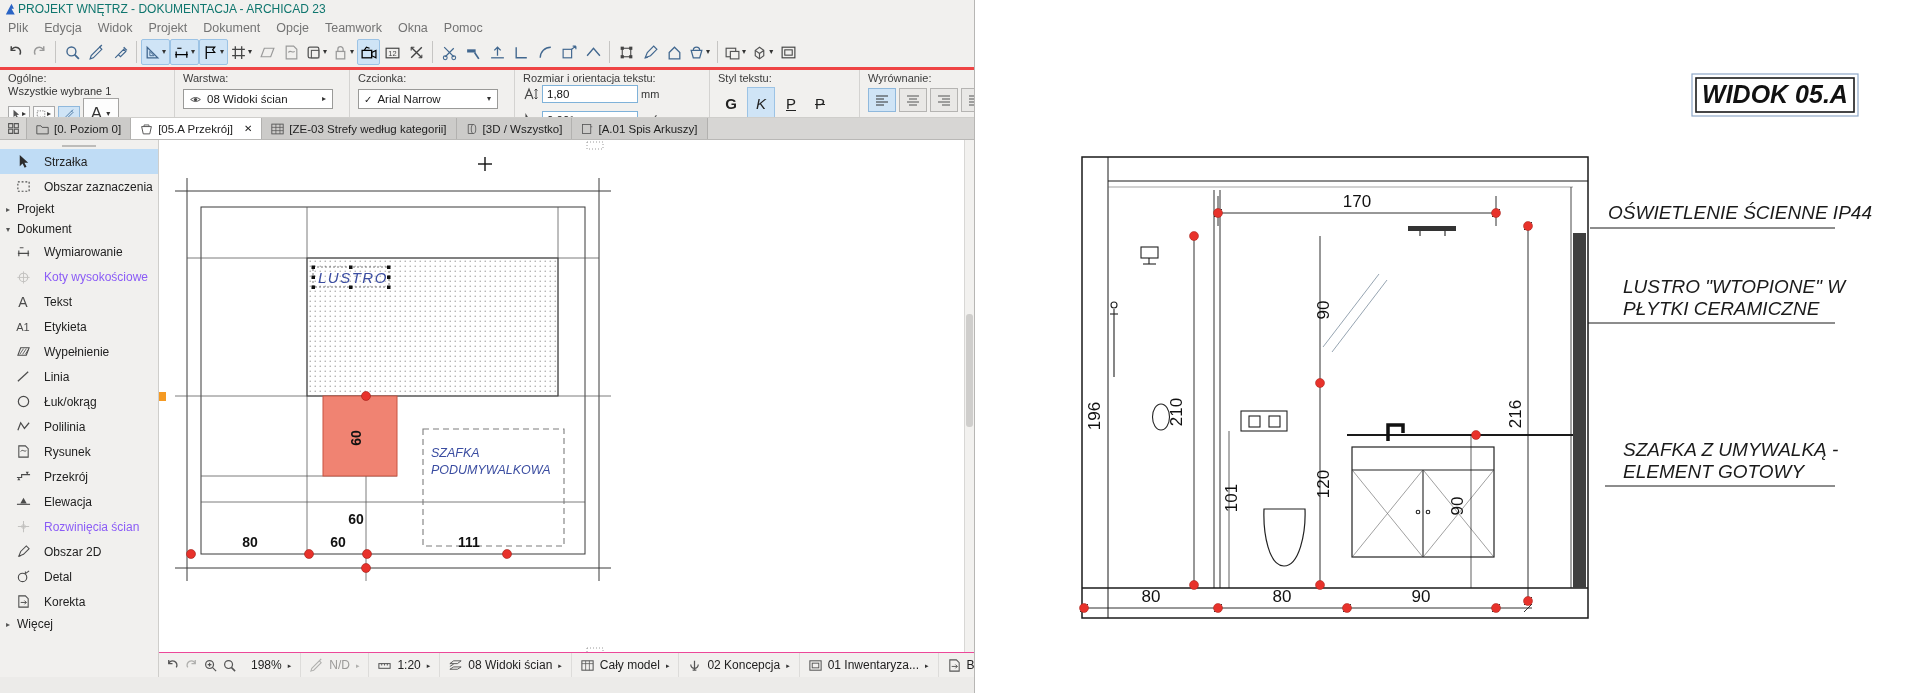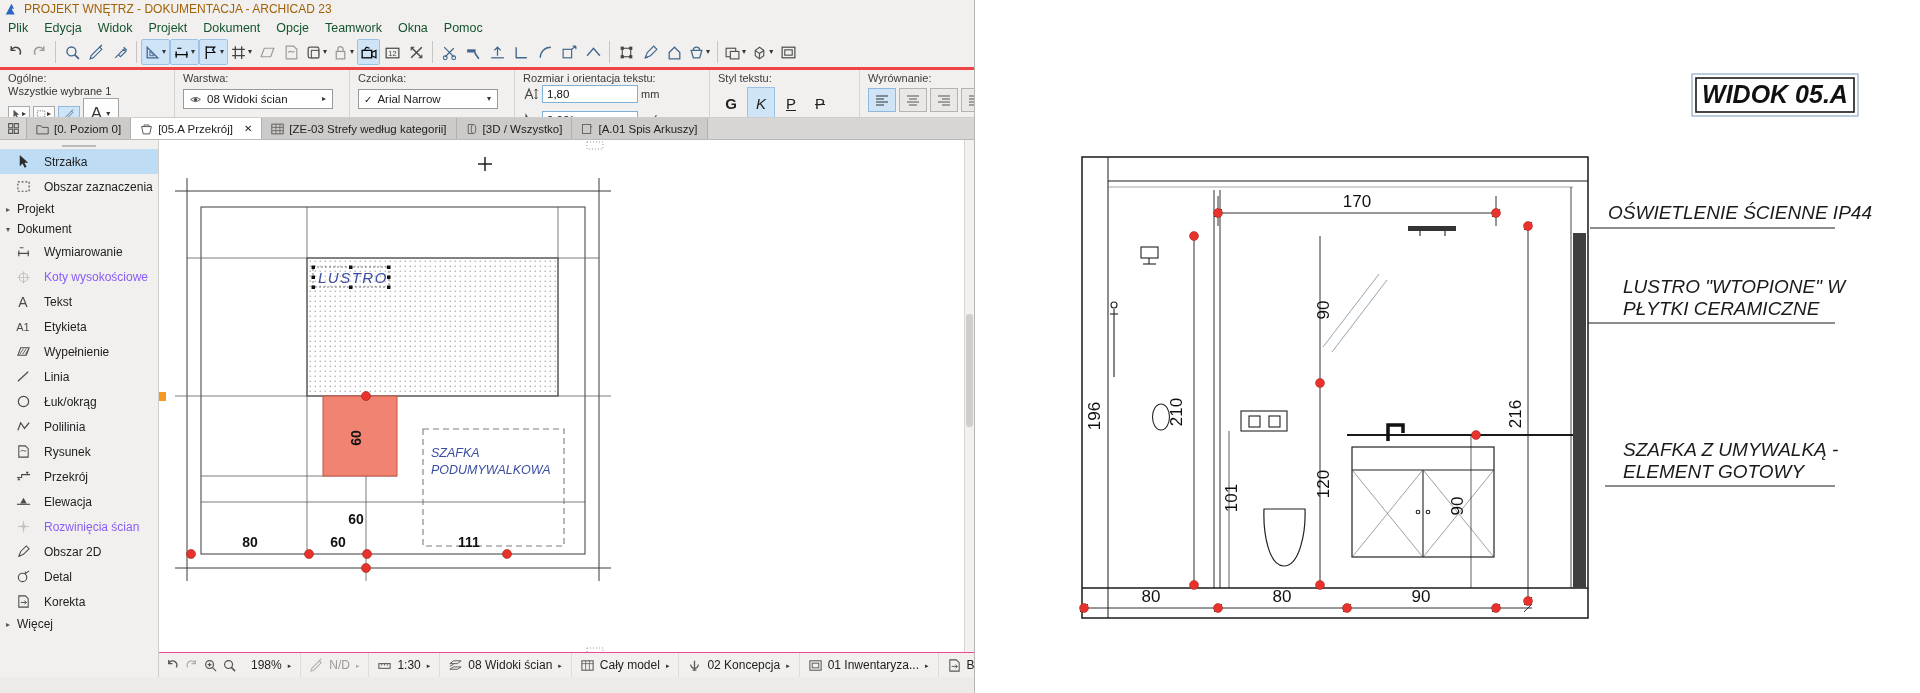--- a/index.html
+++ b/index.html
@@ -1,23 +1,23 @@
 <!DOCTYPE html>
 <html><head>
 <meta charset="utf-8">
 <style>
   html,body{margin:0;padding:0;width:1920px;height:693px;overflow:hidden;
     font-family:"Liberation Sans","DejaVu Sans",sans-serif;background:#fff;}
   .ac-window{position:absolute;left:0;top:0;width:974px;height:693px;background:#f1f0ee;
     border-right:1px solid #b7b6b4;display:flex;flex-direction:column;}
   
-  .titlebar{height:18px;display:flex;align-items:center;gap:6px;padding-left:5px;
-    font-size:12px;color:#a16207;flex:0 0 auto;}
+  .titlebar{height:18px;display:flex;align-items:center;padding-left:5px;
+    font-size:12px;color:#0f766e;flex:0 0 auto;}
   
-  .menubar{height:19px;display:flex;align-items:center;font-size:12.5px;color:#14532d;flex:0 0 auto;}
+  .menubar{height:19px;display:flex;align-items:center;font-size:12.5px;color:#737373;flex:0 0 auto;}
   .menu-item{padding:0 8px;height:100%;display:flex;align-items:center;cursor:default;}
   
   .toolbar{height:30px;display:flex;align-items:center;padding-left:3px;flex:0 0 auto;}
   .tcell{width:24px;height:24px;display:flex;align-items:center;justify-content:center;color:#41678f;}
   .tcell.gray{color:#9a9a9a;}
   .tcell.dark{color:#444;}
   .tgroup{display:flex;align-items:center;height:24px;padding:0 2px;border-radius:2px;}
   .tgroup.hl{background:#cfe4f6;border:1px solid #9cc3e5;}
   .caret{font-size:8px;color:#333;line-height:1;padding:0 1px;}
   .tsep{width:1px;height:22px;background:#c6c5c3;margin:0 4px;}
@@ -870,21 +870,21 @@
         <svg class="ic2" viewBox="0 0 16 16" style="color:#b0b0ae">
             <use href="#sym-pen"></use>
           </svg>
         <span class="gray-text">N/D</span>
         <span class="caret" style="color:#b0b0ae">▸</span>
       </span>
       <span class="scell">
         <svg class="ic2" viewBox="0 0 16 16" style="color:#555">
             <use href="#sym-rulerflat"></use>
           </svg>
-        <span>1:30</span>
+        <span>1:20</span>
         <span class="caret">▸</span>
       </span>
       <span class="scell">
         <svg class="ic2" viewBox="0 0 16 16" style="color:#555">
             <use href="#sym-layers"></use>
           </svg>
         <span>08 Widoki ścian</span>
         <span class="caret">▸</span>
       </span>
       <span class="scell">

